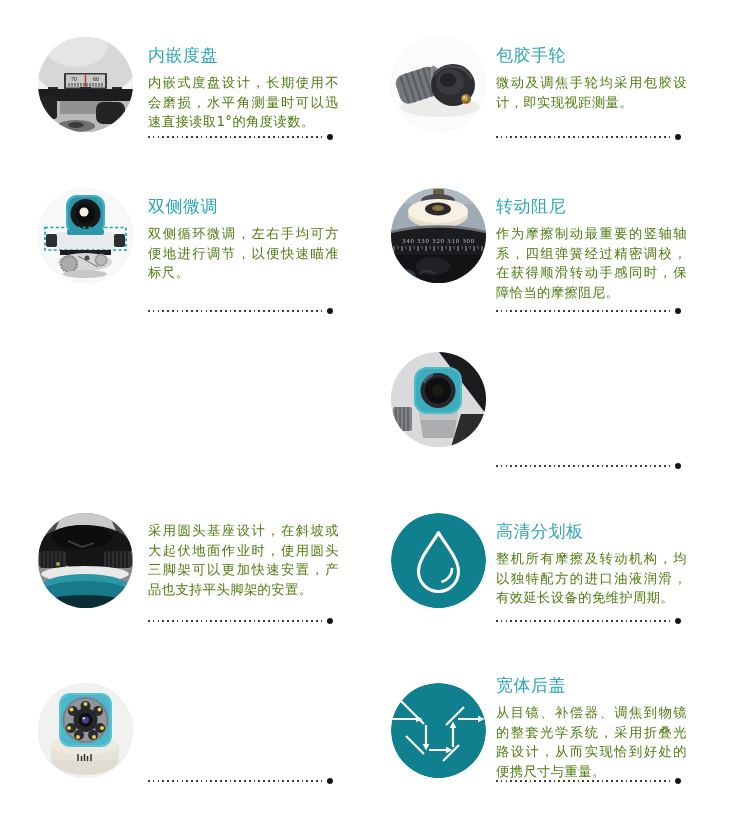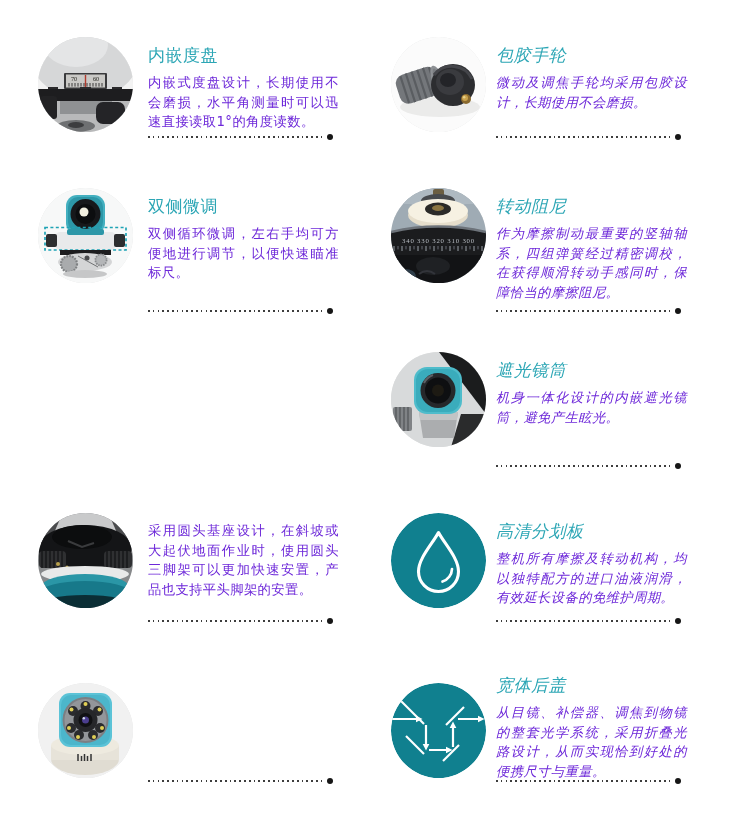--- a/index.html
+++ b/index.html
@@ -13,28 +13,28 @@
   .cl{left:38px;} .cr{left:391px;}
   .r1{top:37px;} .r2{top:188px;} .r3{top:352px;} .r4{top:513px;} .r5{top:675px;}
   .photo{
     position:absolute;left:0;top:0;width:95px;height:95px;border-radius:50%;
     overflow:hidden;box-sizing:border-box;font-family:Liberation Serif, serif;
   }
   .photo.bordered{box-shadow:inset 0 0 0 1px #e2e3e3;}
   .photo svg{display:block;width:95px;height:95px;}
   .r5 .photo{top:8px;}
   .text{position:absolute;top:8px;width:191px;}
-  .cl .text{left:110px;} .cr .text{left:105px;font-style:italic;}
+  .cl .text{left:110px;} .cr .text{left:105px;}
   .r5 .text{top:0;}
   .feature-title{
     margin:0 0 7px 0;font-size:17px;line-height:21px;font-weight:400;
     color:#2CA6B5;letter-spacing:0.5px;
   }
   .feature-desc{
-    margin:0;font-size:13.3px;line-height:19.5px;color:#6d28d9;
+    margin:0;font-size:13.3px;line-height:19.5px;color:#4d7c0f;
     letter-spacing:0.4px;text-align:justify;text-justify:inter-character;
   }
   .divider{position:absolute;width:185px;height:7px;}
   .cl .divider{left:110px;} .cr .divider{left:105px;}
   .r1 .divider{top:96px;} .r2 .divider{top:119px;} .r3 .divider{top:110px;}
   .r4 .divider{top:104px;} .r5 .divider{top:102px;}
   .divider::before{
     content:"";position:absolute;left:0;right:11px;top:3px;height:1.8px;
     background:repeating-linear-gradient(90deg,#3D3D3D 0 1.7px,transparent 1.7px 4.8px);
   }
@@ -92,21 +92,21 @@
         <path d="M43,38 a22,21 0 0 1 38,4" stroke="#44454a" stroke-width="3" fill="none"></path>
         <ellipse cx="59" cy="45" rx="14" ry="13" fill="#3a3b3f"></ellipse>
         <ellipse cx="57" cy="43" rx="8" ry="7" fill="#232428"></ellipse>
         <circle cx="75" cy="62" r="5" fill="#8a6a2f"></circle>
         <circle cx="74" cy="61" r="3" fill="#c9a24d"></circle>
         <circle cx="73.2" cy="60.2" r="1.2" fill="#e8d28c"></circle>
       </svg>
     </div>
     <div class="text">
       <h3 class="feature-title">包胶手轮</h3>
-      <p class="feature-desc">微动及调焦手轮均采用包胶设计，长期使用不会磨损。</p>
+      <p class="feature-desc">微动及调焦手轮均采用包胶设计，即实现视距测量。</p>
     </div>
     <div class="divider"></div>
   </div>
 
   <div class="cell cl r2">
     <div class="photo bordered">
       <svg viewBox="0 0 95 95">
         <rect width="95" height="95" fill="#f7f8f8"></rect>
         <rect x="28" y="7" width="39" height="39" rx="11" fill="#43b0c0"></rect>
         <rect x="30" y="9" width="35" height="35" rx="10" fill="#2d97a8"></rect>
@@ -177,24 +177,20 @@
         <path d="M28,60 L67,60 L63,86 L32,86 Z" fill="#abadaf"></path>
         <path d="M28,60 L67,60 L66,68 L29,68 Z" fill="#c2c4c5"></path>
         <rect x="23" y="15" width="48" height="47" rx="13" fill="#4ebccb"></rect>
         <rect x="25" y="17" width="44" height="43" rx="12" fill="#3aacbc"></rect>
         <circle cx="47" cy="38.5" r="17.5" fill="#26282b"></circle>
         <circle cx="47" cy="38.5" r="13" fill="#0e0f11"></circle>
         <circle cx="47" cy="38.5" r="6" fill="#1d1a13"></circle>
         <path d="M33,31 a16,16 0 0 1 9,-8" stroke="#5c6065" stroke-width="2" fill="none"></path>
       </svg>
     </div>
-    <div class="text">
-      <h3 class="feature-title">遮光镜筒</h3>
-      <p class="feature-desc">机身一体化设计的内嵌遮光镜筒，避免产生眩光。</p>
-    </div>
     <div class="divider"></div>
   </div>
 
   <div class="cell cl r4">
     <div class="photo bordered">
       <svg viewBox="0 0 95 95">
         <rect width="95" height="95" fill="#87898b"></rect>
         <ellipse cx="47" cy="4" rx="52" ry="20" fill="#c9cacb"></ellipse>
         <path d="M0,2 L22,6 L10,34 L0,30 Z" fill="#4a4b4d"></path>
         <path d="M95,2 L73,6 L85,34 L95,30 Z" fill="#4a4b4d"></path>

